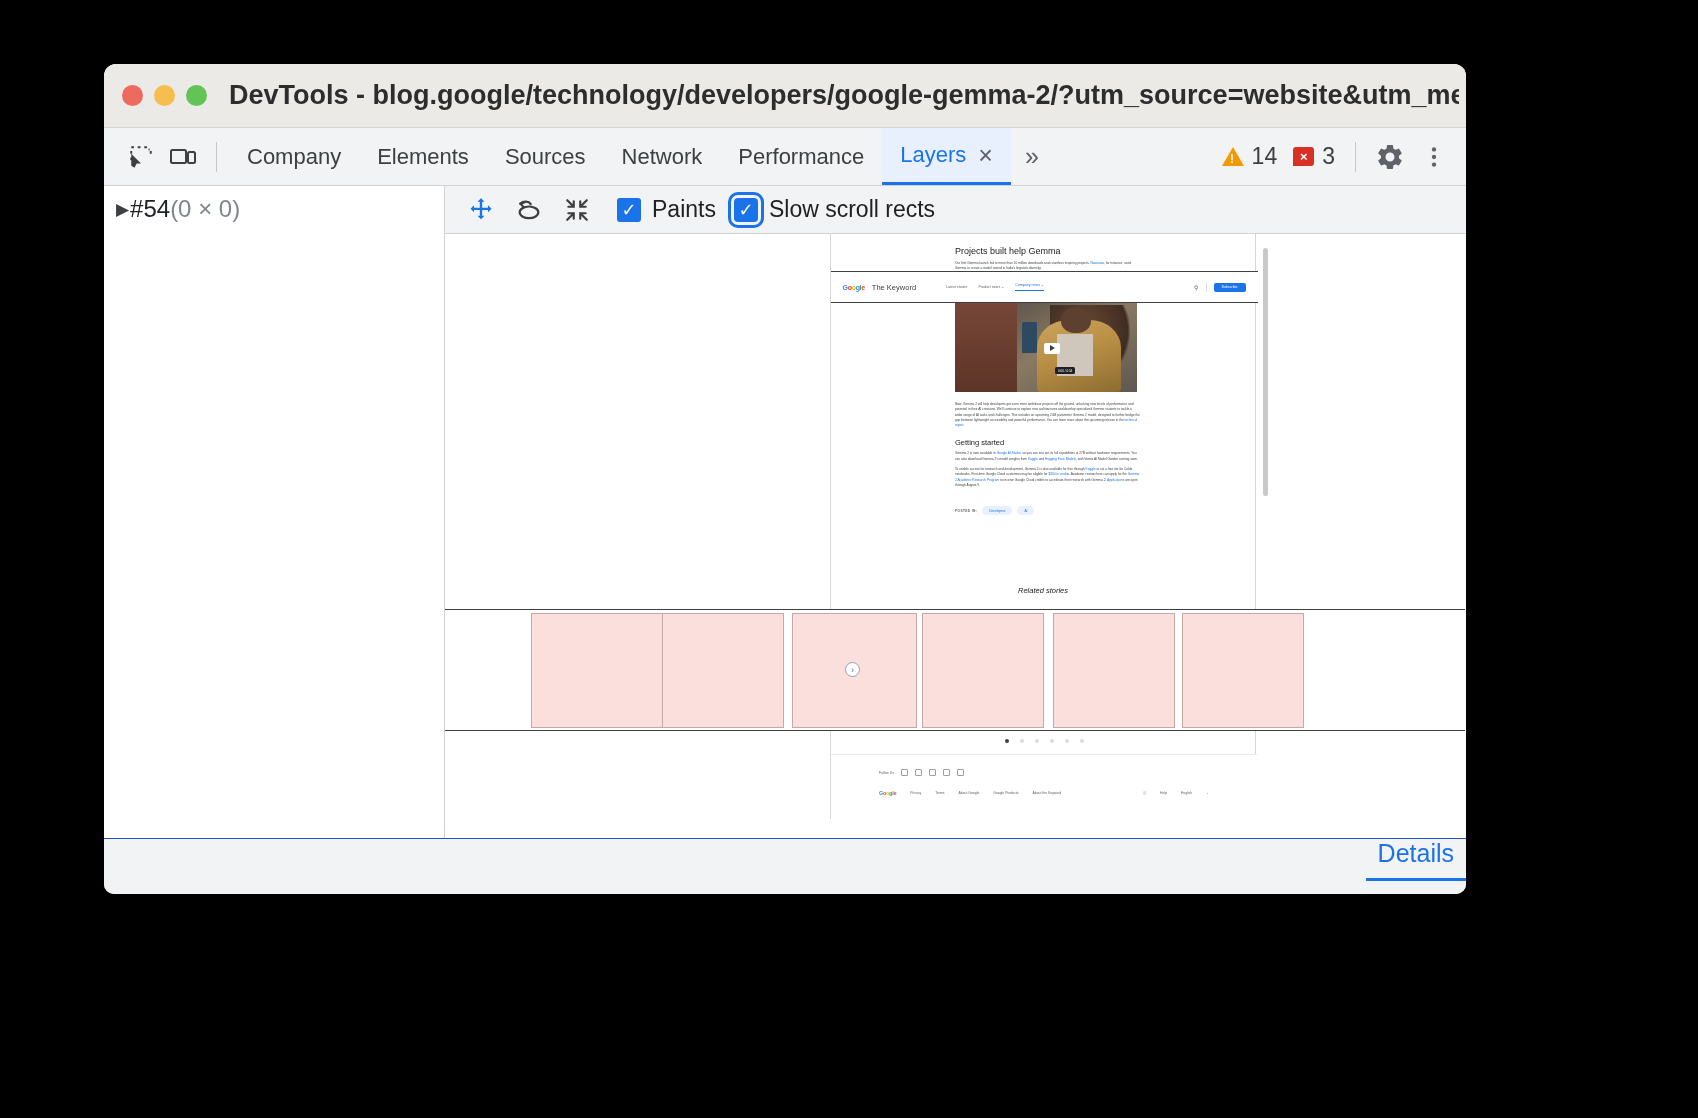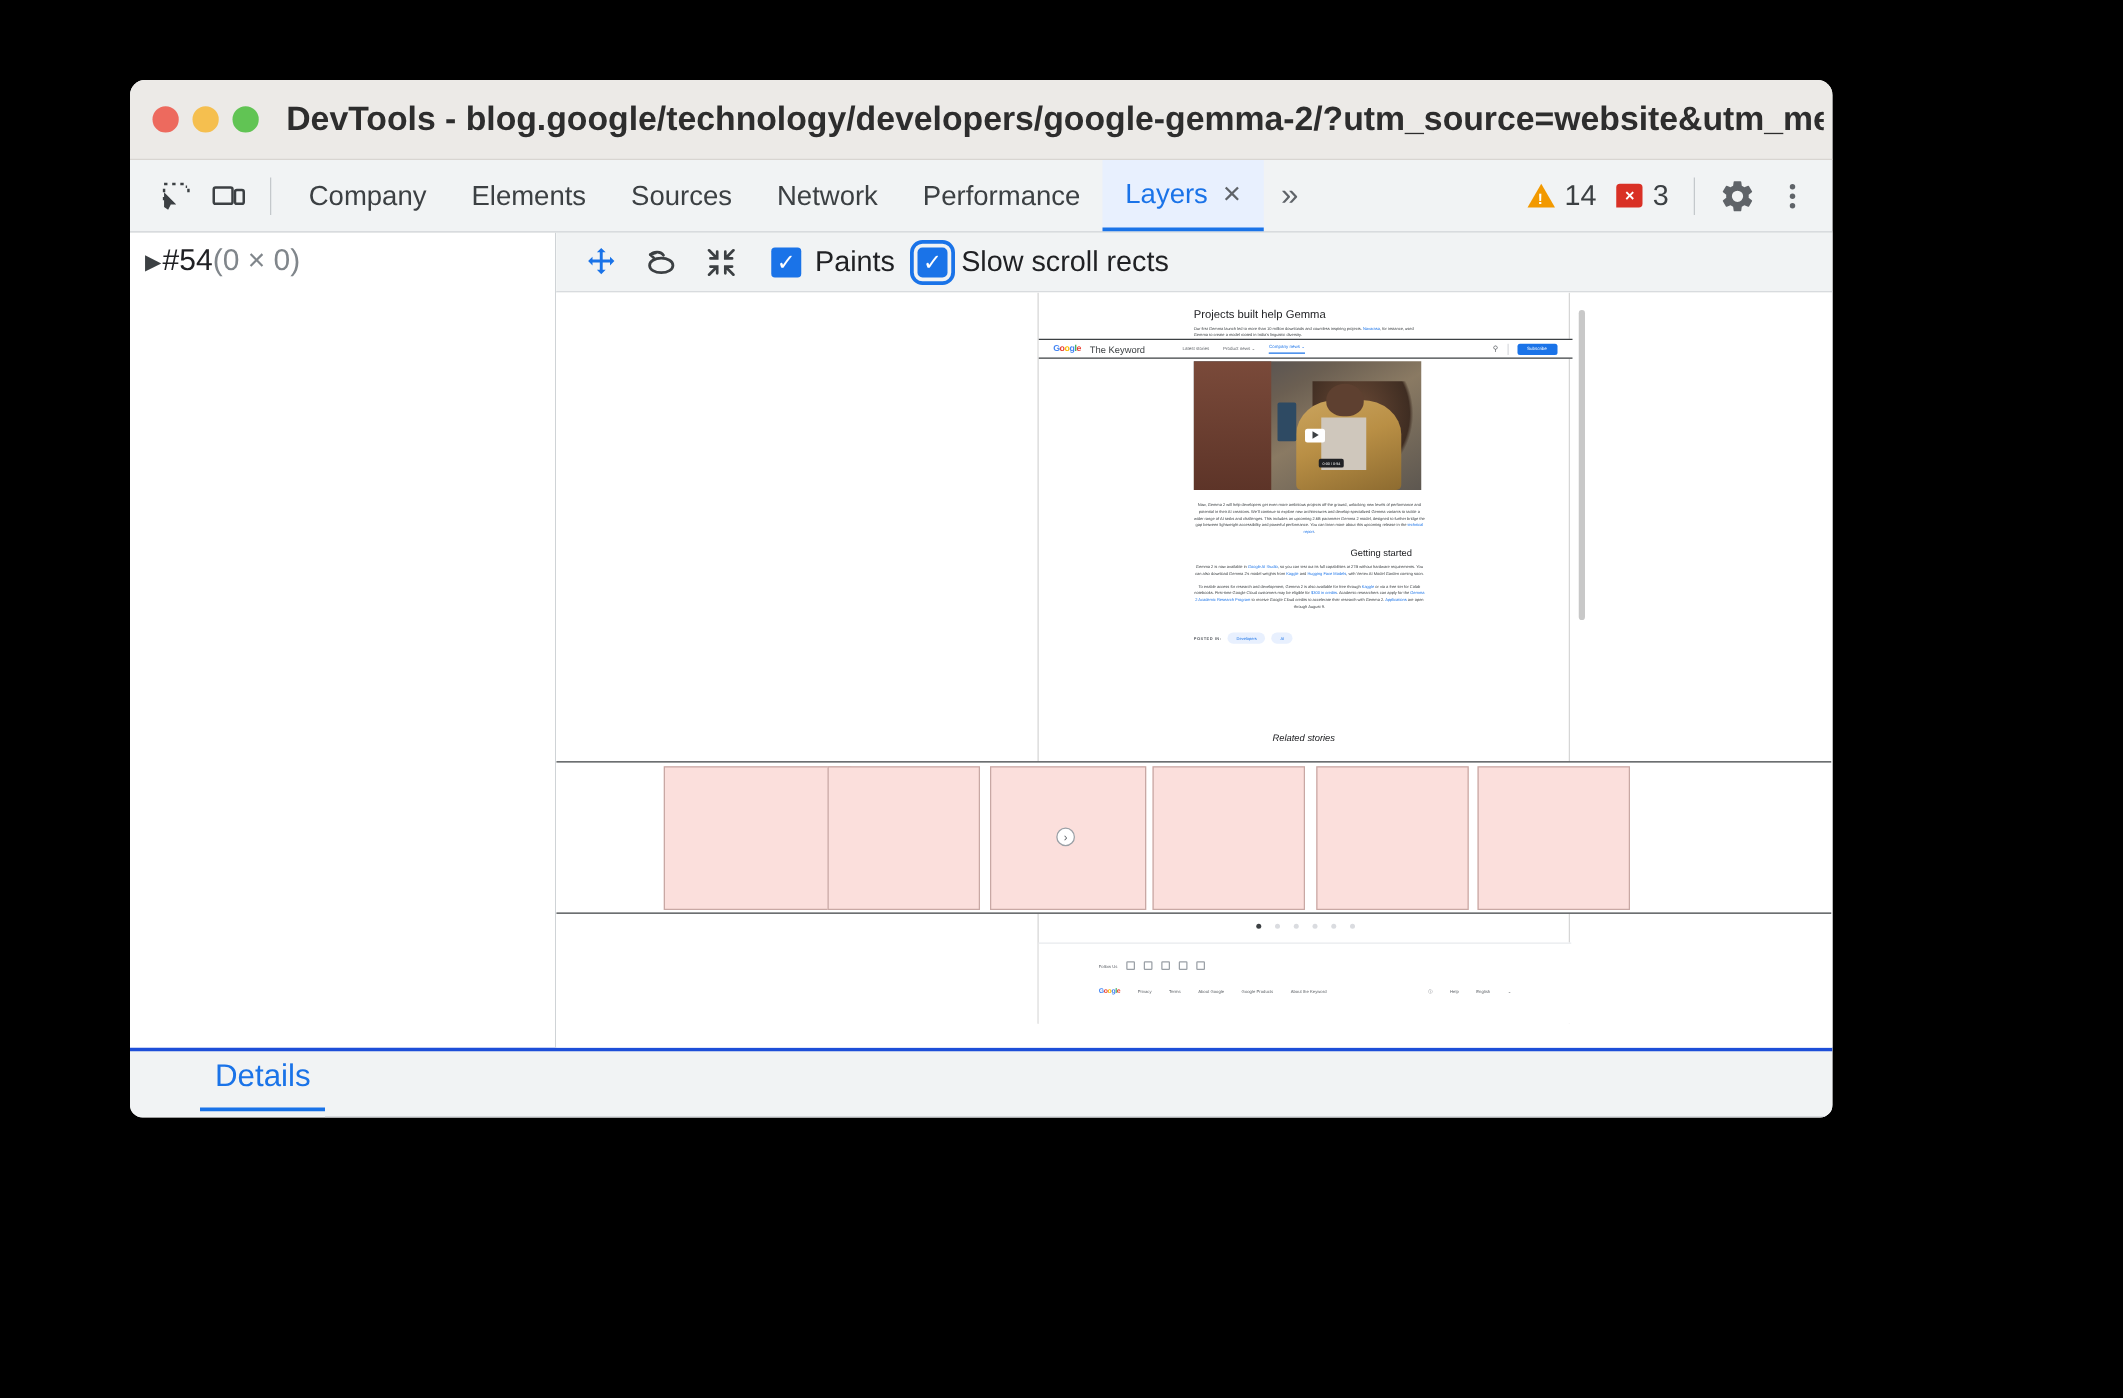--- a/index.html
+++ b/index.html
@@ -200,21 +200,21 @@
     line-height: 1.65;
     margin-left: 124px;
     width: 185px;
   }
   .snap-link { color: #1a73e8; }
 
   
   #snap-nav {
     position: absolute;
     left: -0.5px; top: 37px;
-    width: 427px; height: 16px;
+    width: 427px; height: 32px;
     background: #fff;
     border-top: 1.2px solid #3c4043;
     border-bottom: 1.2px solid #3c4043;
     display: flex; align-items: center;
     padding: 0 12px;
     z-index: 3;
   }
   .g-logo { font-size: 7px; font-weight: bold; letter-spacing: -.3px; }
   .g-logo span:nth-child(1){color:#4285f4}
   .g-logo span:nth-child(2){color:#ea4335}
@@ -292,21 +292,21 @@
     background: #202124; color: #fff;
     font-size: 3px; padding: 1.5px 3px; border-radius: 1.5px;
   }
   .vid-wall {
     position: absolute; left: 0; top: 0; width: 34%; height: 100%;
     background: linear-gradient(180deg,#7a4a3a,#5d3428);
   }
 
   
   #snap-body {
-    position: absolute; left: 0; top: 168px; width: 100%; text-align: center;
+    position: absolute; left: 0; top: 168px; width: 100%;
   }
   .snap-h3 {
     font-size: 7.5px; color: #202124;
     margin: 10px 0 4px 124px;
   }
   .posted {
     margin-left: 124px; margin-top: 18px;
     display: flex; align-items: center; gap: 5px;
   }
   .posted-label { font-size: 3.2px; font-weight: bold; color: #5f6368; letter-spacing: .4px; }
@@ -370,22 +370,22 @@
     width: 5px; height: 248px;
     background: #c8c8c8;
     border-radius: 3px;
     z-index: 6;
   }
 
   
   #drawer {
     height: 56px;
     background: #f1f3f4;
-    border-top: 3px solid #1d4ed8;
-    display: flex; align-items: center;
+    border-top: 1px solid #1d4ed8;
+    display: flex; align-items: flex-end; flex-direction: column;
   }
   #drawer-tab {
     margin-left: 56px;
     font-size: 25px;
     color: #1a73e8;
     padding: 0 12px 10px 12px;
     border-bottom: 3px solid #1a73e8;
   }
   #drawer-rest { flex: 1; border-bottom: 1px solid #cfd3d6; height: 100%; }
 </style>

